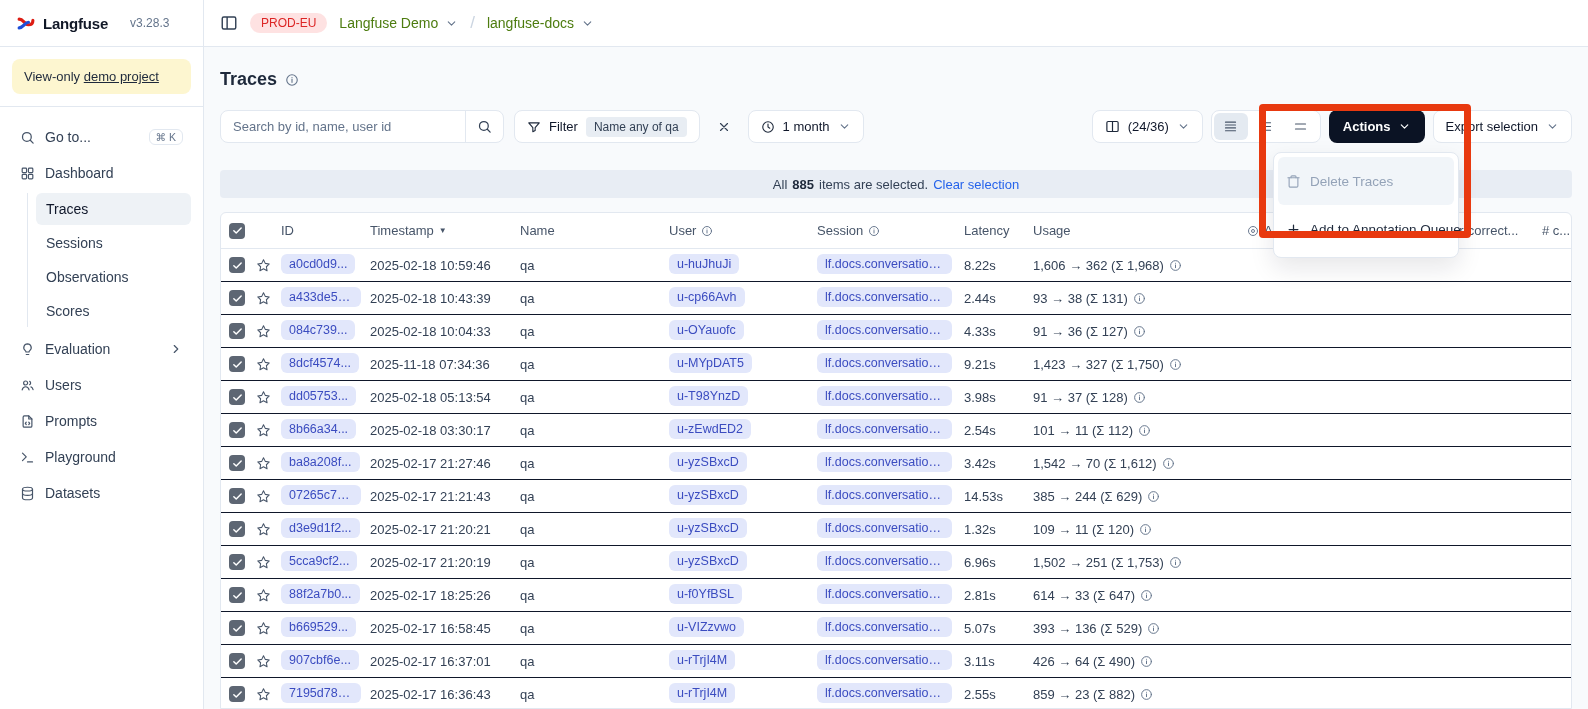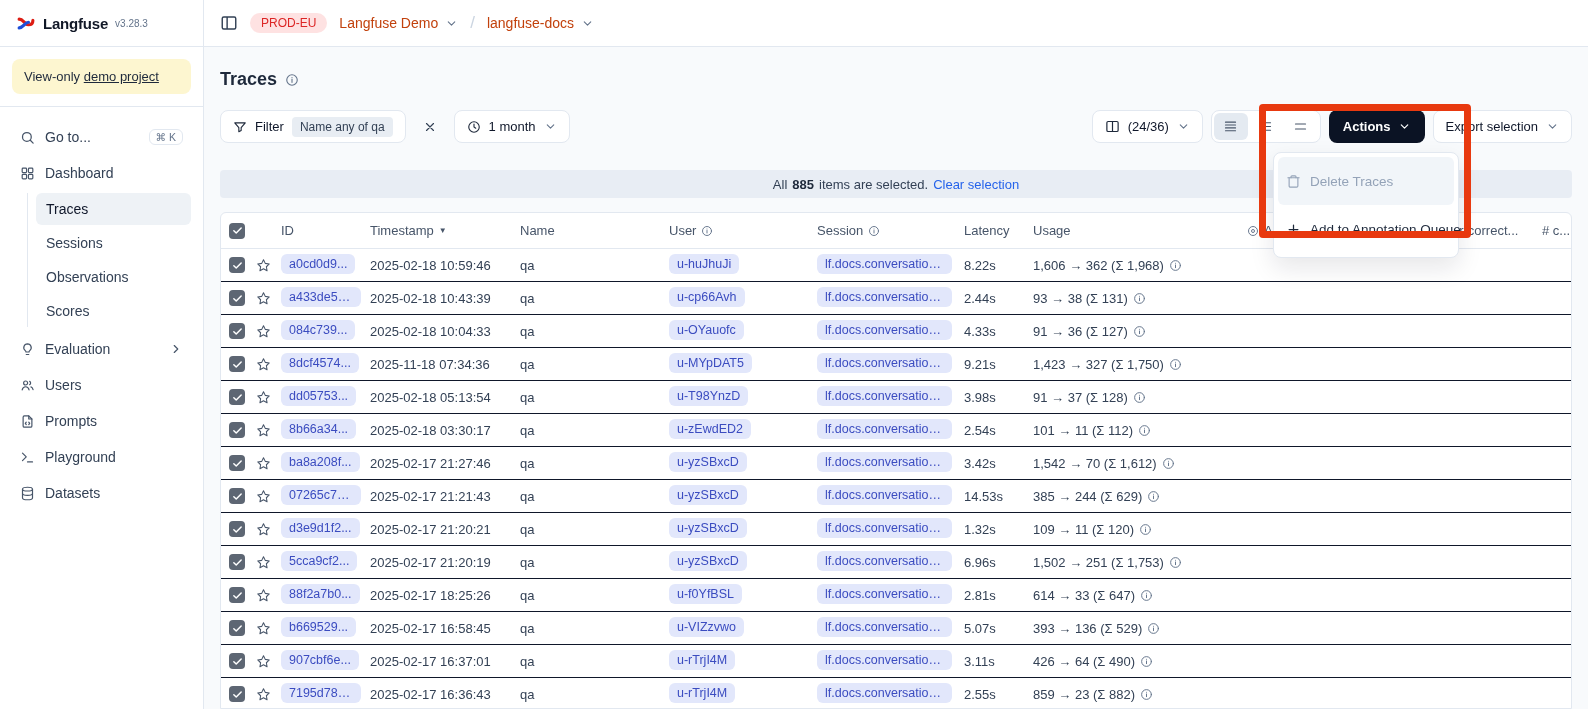--- a/index.html
+++ b/index.html
@@ -4,39 +4,39 @@
 <style>
   * { margin:0; padding:0; box-sizing:border-box; }
   html,body { width:1588px; height:709px; }
   body { font-family:"Liberation Sans", sans-serif; font-size:13px; color:#0f172a; background:#fff; overflow:hidden; }
   .app { position:relative; width:1588px; height:709px; display:flex; overflow:hidden; }
 
   
   .sidebar { width:204px; flex-shrink:0; background:#fff; border-right:1px solid #e2e8f0; display:flex; flex-direction:column; }
   .logo-row { height:47px; border-bottom:1px solid #e2e8f0; display:flex; align-items:center; gap:7px; padding:0 16px; flex-shrink:0; }
   .brand { font-weight:700; font-size:15px; color:#111827; letter-spacing:-.2px; }
-  .version { font-size:10px; color:#64748b; }
+  .version { font-size:12px; color:#64748b;margin-left:15px; }
   .banner-wrap { padding:12px; border-bottom:1px solid #e2e8f0; }
   .viewonly { background:#fdf6d0; border-radius:8px; padding:10px 12px; font-size:13px; color:#1e293b; }
   .viewonly span.link { text-decoration:underline; cursor:pointer; }
   nav { padding:12px 12px 0; }
   .nav-item { height:36px; display:flex; align-items:center; gap:10px; padding:0 8px; border-radius:6px; color:#334155; font-size:14px; cursor:pointer; }
   .nav-item svg, .sub-item svg { flex-shrink:0; color:#475569; }
   .kbd { margin-left:auto; border:1px solid #e2e8f0; border-radius:6px; padding:1px 6px; font-size:10.5px; color:#64748b; background:#fff; }
   .chev-end { margin-left:auto; color:#64748b; display:flex; }
   .subtree { margin:2px 0 4px 15px; border-left:1px solid #e2e8f0; padding-left:8px; display:flex; flex-direction:column; gap:2px; }
   .sub-item { height:32px; display:flex; align-items:center; padding:0 10px; border-radius:6px; font-size:14px; color:#334155; cursor:pointer; }
   .sub-item.active { background:#eef2f6; color:#0f172a; font-weight:500; }
 
   
   .main { flex:1; min-width:0; display:flex; flex-direction:column; background:#f8fafc; }
   .topbar { height:47px; flex-shrink:0; background:#fff; border-bottom:1px solid #e2e8f0; display:flex; align-items:center; gap:12px; padding:0 16px; }
   .panel-toggle { display:flex; color:#334155; cursor:pointer; }
   .env-badge { background:#fee2e2; color:var(--env-red,#dc2626); font-size:12px; font-weight:500; padding:3px 11px; border-radius:999px; }
-  .crumb { display:flex; align-items:center; gap:7px; font-size:14px; font-weight:500; color:#c2410c; cursor:pointer; }
+  .crumb { display:flex; align-items:center; gap:7px; font-size:14px; font-weight:500; color:#4d7c0f; cursor:pointer; }
   .crumb .chev { color:#64748b; display:flex; }
   .slash { color:#cbd5e1; font-size:17px; font-weight:400; }
 
   .page-title-row { padding:20px 16px 10px; display:flex; align-items:center; gap:8px; }
   .page-title { font-size:18px; font-weight:700; color:#1e293b; line-height:25px; }
   .info-ic { color:#64748b; display:inline-flex; }
 
   .toolbar { display:flex; align-items:flex-start; justify-content:space-between; padding:8px 16px; }
   .tb-left, .tb-right { display:flex; align-items:center; gap:10px; }
   .tb-right { gap:8px; }
@@ -233,20 +233,29 @@
           <svg width="14" height="14" viewBox="0 0 24 24" fill="none" stroke="currentColor" stroke-width="1.9" stroke-linecap="round">
             <circle cx="12" cy="12" r="9"></circle>
             <path d="M12 11v5"></path>
             <path d="M12 8h.01"></path>
           </svg>
         </span>
     </div>
 
     <div class="toolbar">
       <div class="tb-left">
+        <div class="search-box">
+          <input placeholder="Search by id, name, user id" style="">
+          <span class="search-seg">
+              <svg width="15" height="15" viewBox="0 0 24 24" fill="none" stroke="currentColor" stroke-width="2" stroke-linecap="round">
+                <circle cx="11" cy="11" r="7"></circle>
+                <path d="M16.5 16.5 21 21"></path>
+              </svg>
+            </span>
+        </div>
         <button class="btn">
           <span style="display:flex;">
               <svg width="14" height="14" viewBox="0 0 24 24" fill="none" stroke="#1e293b" stroke-width="1.9" stroke-linejoin="round">
                 <path d="M3 5h18l-7 8.2V18l-4 2.2v-7z"></path>
               </svg>
             </span>
           <span>Filter</span>
           <span class="filter-chip">Name any of qa</span>
         </button>
         <span class="ghost-x">

